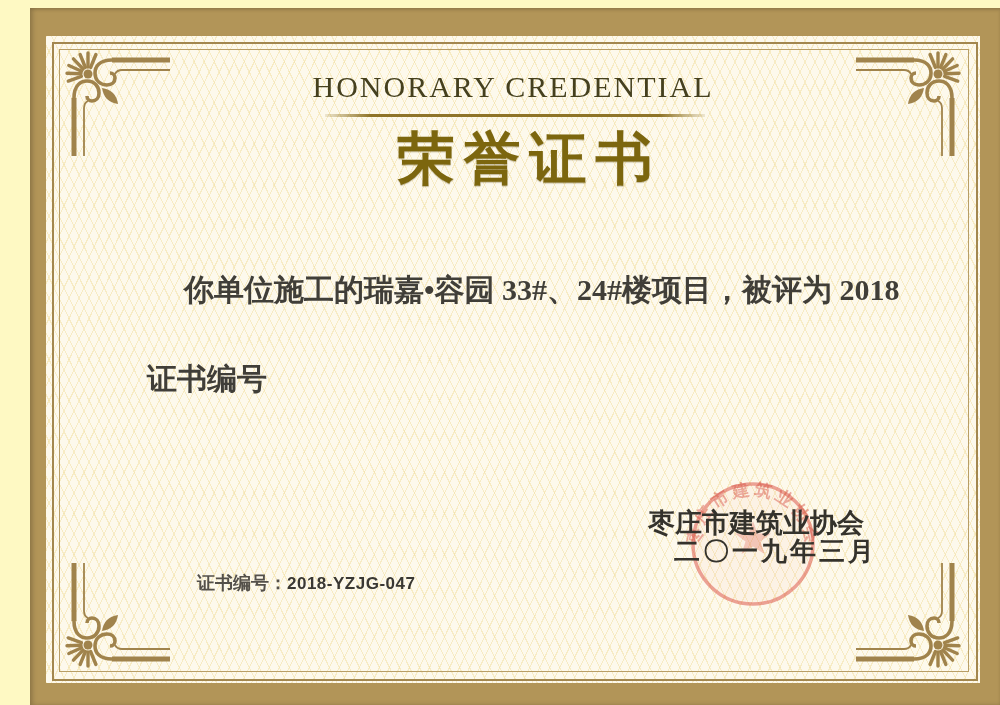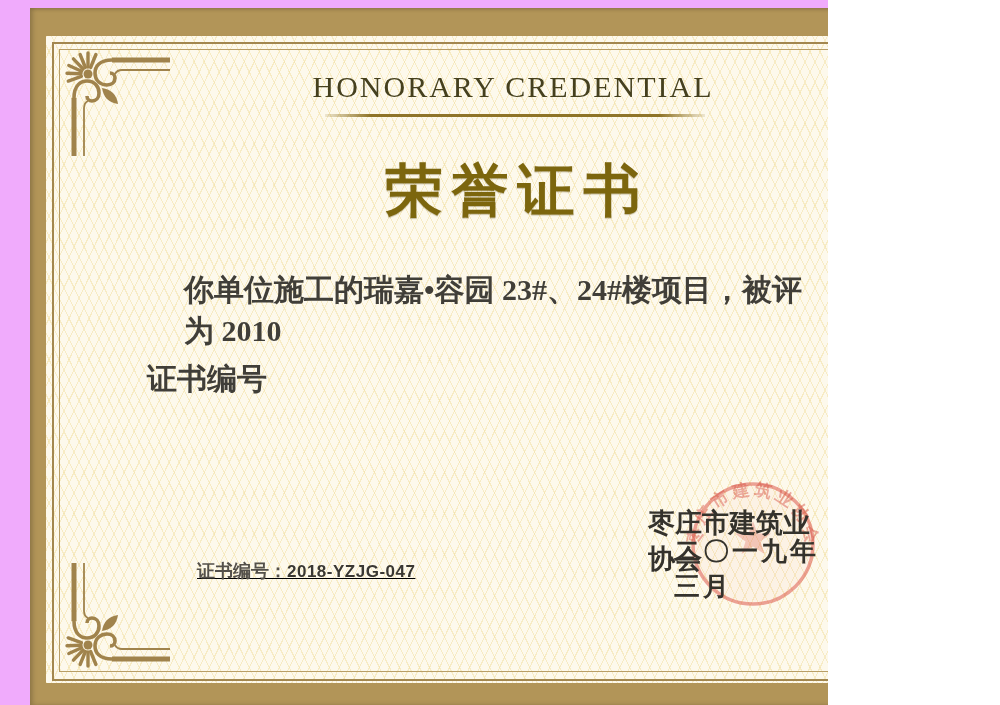--- a/index.html
+++ b/index.html
@@ -1,16 +1,16 @@
 <!DOCTYPE html>
 <html><head>
 <meta charset="utf-8">
 <style>
   html,body{margin:0;padding:0;background:#ffffff;}
-  .page{position:relative;width:828px;height:705px;overflow:hidden;background:#f0abfc;
+  .page{position:relative;width:1000px;height:705px;overflow:hidden;background:#fef9c3;
         font-family:"Liberation Serif","DejaVu Serif",serif;}
   
   .cert{position:absolute;left:30px;top:8px;width:970px;height:697px;
         background:linear-gradient(180deg,#b6995f 0%,#b29558 45%,#b59а60 100%);
         background-color:#b29558;
         box-shadow:inset 3px 0 4px rgba(92,76,48,.35), inset 0 2px 3px rgba(92,76,48,.2);}
   
   .inner{position:absolute;left:46px;top:36px;width:934px;height:647px;
          background-color:#fdf9ec;
          background-image:
@@ -22,32 +22,32 @@
                border:1px solid #b89e66;}
   .corner{position:absolute;width:112px;height:112px;}
   .corner.tl{left:58px;top:44px;}
   .corner.tr{left:856px;top:44px;transform:scaleX(-1);}
   .corner.bl{left:58px;top:563px;transform:scaleY(-1);}
   .corner.br{left:856px;top:563px;transform:rotate(180deg);}
   .title-en{position:absolute;left:46px;top:70px;width:934px;text-align:center;
             font-size:30px;letter-spacing:2px;color:#45401e;font-weight:500;}
   .divider{position:absolute;left:325px;top:114px;width:380px;height:3px;
            background:linear-gradient(to right, rgba(151,123,46,.15), #8f7428 12%, #8f7428 88%, rgba(151,123,46,.15));}
-  .title-zh{position:absolute;left:46px;top:121px;width:934px;text-align:center;
+  .title-zh{position:absolute;left:58px;top:121px;width:934px;text-align:center;
             font-size:57px;font-weight:bold;letter-spacing:9px;text-indent:9px;
-            color:#7c660e;text-shadow:0 1px 1px rgba(90,70,8,.35);margin-top:32px;}
+            color:#7c660e;text-shadow:0 1px 1px rgba(90,70,8,.35);}
   .recipient{position:absolute;left:140px;top:200px;font-size:34px;color:#3d3b35;}
   .body-line1{position:absolute;left:184px;top:270px;font-size:30px;font-weight:600;color:#403e38;}
   .body-line2{position:absolute;left:132px;top:312px;font-size:30px;font-weight:600;color:#403e38;}
   .closing{position:absolute;left:147px;top:359px;font-size:30px;font-weight:600;color:#403e38;}
   .issuer{position:absolute;left:648px;top:505px;font-size:27px;font-weight:600;color:#34322c;z-index:3;}
   .issue-date{position:absolute;left:674px;top:534px;font-size:26px;font-weight:700;
               letter-spacing:3px;color:#34322c;z-index:3;}
   .seal{position:absolute;left:686px;top:477px;width:134px;height:134px;z-index:2;opacity:.9;}
-  .certno{position:absolute;left:197px;top:559px;z-index:3;text-decoration:underline;}
+  .certno{position:absolute;left:197px;top:571px;z-index:3;}
   .certno .label{font-size:18px;color:#54504a;font-weight:600;}
   .certno .value{font-family:"Liberation Sans","DejaVu Sans",sans-serif;
                  font-size:17px;font-weight:bold;color:#3a3833;letter-spacing:.5px;}
 </style>
 </head>
 <body>
 
 <div class="page">
 
   <div class="cert"></div>
@@ -141,21 +141,21 @@
       <line x1="32.6" y1="23.5" x2="37.9" y2="10.5"></line>
     </g>
     <circle cx="30" cy="30" r="4.5" fill="#a0834c"></circle>
     <path d="M44 44 q14 2 16 16 q-14 -2 -16 -16 z" fill="#a0834c"></path>
   </svg>
 
   <div class="title-en">HONORARY CREDENTIAL</div>
   <div class="divider"></div>
   <div class="title-zh">荣誉证书</div>
 
-  <div class="body-line1">你单位施工的瑞嘉•容园 23#、24#楼项目，被评为 2010</div>
+  <div class="body-line1">你单位施工的瑞嘉•容园 33#、24#楼项目，被评为 2018</div>
   <div class="closing">证书编号</div>
 
   <svg class="seal" viewBox="0 0 134 134">
     <defs>
       <path id="sealArc" d="M 13 72 A 54 54 0 0 1 121 72" fill="none"></path>
       <path id="sealArcBottom" d="M 29 105 A 54 54 0 0 0 105 105" fill="none"></path>
     </defs>
     <circle cx="67" cy="67" r="60" fill="none" stroke="rgba(216,73,60,0.55)" stroke-width="3.5"></circle>
     <polygon points="67,44 71.5,56.5 85,56.5 74.5,64.5 78.5,77 67,69.5 55.5,77 59.5,64.5 49,56.5 62.5,56.5" fill="rgba(216,73,60,0.30)"></polygon>
     <text font-size="17" letter-spacing="3.5" fill="rgba(210,65,52,0.48)" font-family="Liberation Serif, serif" font-weight="bold">

